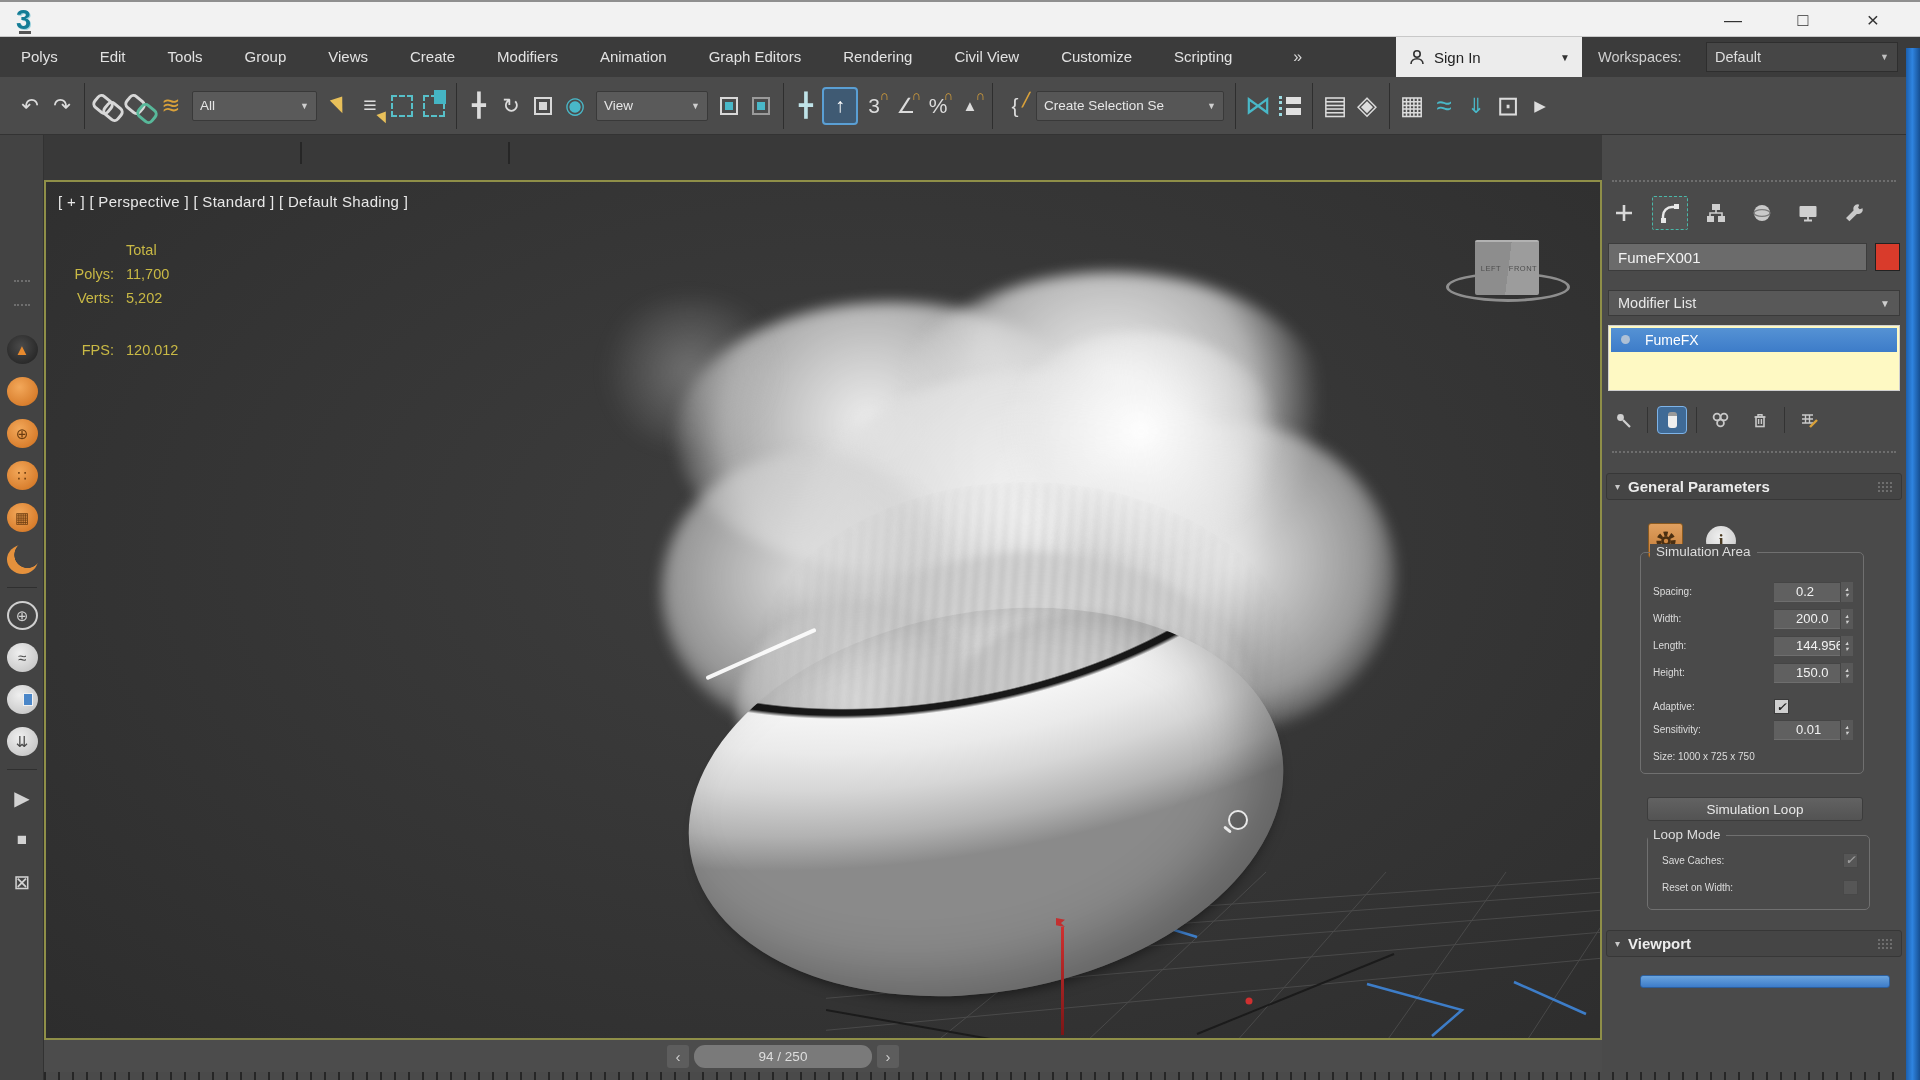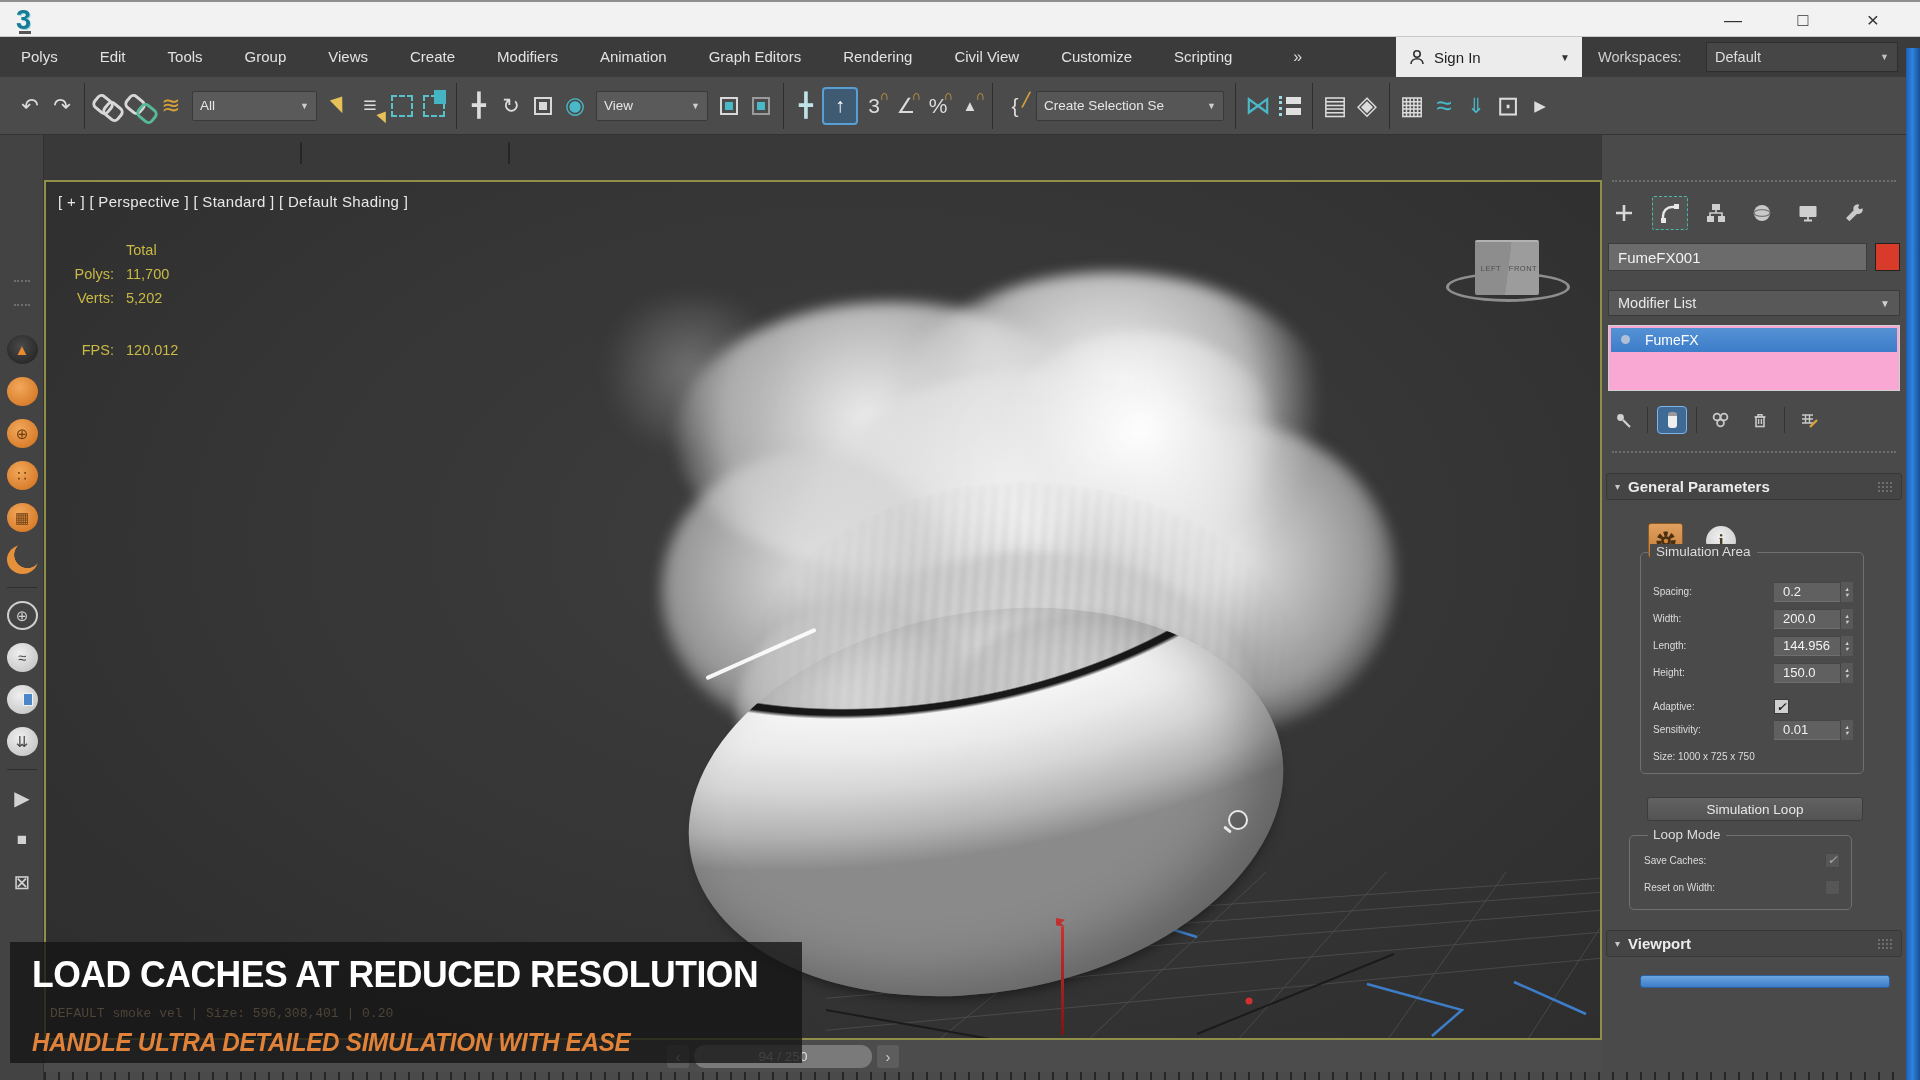--- a/index.html
+++ b/index.html
@@ -152,21 +152,21 @@
   #cp-tabs { left:4px; top:58px; width:296px; height:40px; display:flex; align-items:center; gap:10px; }
   .cptab { width:36px; height:34px; display:flex; align-items:center; justify-content:center; }
   .cptab.active { border:1px dashed #49b8a8; background:#535353; border-radius:2px; }
   #cp-name-row { left:6px; top:108px; width:292px; height:28px; display:flex; gap:8px; }
   #obj-name { flex:1; background:#6b6b6b; border:1px solid #3c3c3c; color:#f2f2f2; font-size:15px;
               display:flex; align-items:center; padding:0 9px; }
   #obj-color { width:25px; height:28px; background:#d93b2b; border:1px solid #222; }
   #mod-list { left:6px; top:155px; width:292px; height:26px; background:#585858; border:1px solid #3a3a3a;
               color:#e8e8e8; font-size:14.5px; display:flex; align-items:center; padding:0 9px; }
   #mod-list .caret { margin-left:auto; font-size:10px; color:#cfcfcf; }
-  #mod-stack { left:6px; top:190px; width:292px; height:66px; background:#f9a8d4; border:1px solid #d0d0d0; }
+  #mod-stack { left:6px; top:190px; width:292px; height:66px; background:#fef9c3; border:1px solid #d0d0d0; }
   #mod-row { margin:2px; height:24px; background:linear-gradient(#5592d4,#3d7cc9); color:#fff;
              font-size:14px; display:flex; align-items:center; padding-left:34px; position:relative; }
   #mod-row::before { content:""; position:absolute; left:10px; top:7px; width:9px; height:9px;
                      border-radius:50%; background:#d8d8d8; opacity:.7; }
   #stack-tools { left:6px; top:268px; width:292px; height:34px; display:flex; align-items:center; gap:9px; }
   .stool { width:30px; height:28px; display:flex; align-items:center; justify-content:center; }
   .stool.active { background:#3f6a96; border:1px solid #7db3e8; border-radius:4px; }
   .tube { width:9px; height:16px; background:#eee; border-radius:3px; border-top:4px solid #9a9a9a; }
   .ssep { width:1px; height:26px; background:#333; }
   #gp-dots { left:10px; top:316px; width:284px; border-top:2px dotted #6e6e6e; }
@@ -183,32 +183,32 @@
   #gp-info { left:104px; top:391px; width:30px; height:30px; border-radius:50%;
              background:radial-gradient(circle at 45% 35%, #f0f0f0, #c2c2c2);
              display:flex; align-items:center; justify-content:center; color:#4a3a20;
              font-family:"Liberation Serif", serif; font-weight:bold; font-size:17px; }
   #simarea { left:38px; top:417px; width:224px; height:222px; border:1px solid #707070; border-radius:5px; }
   #simarea-label { left:48px; top:409px; background:#4a4a4a; padding:0 6px; color:#dcdcdc; font-size:13.5px; }
   .prow { position:absolute; left:12px; width:200px; height:21px; display:flex; align-items:center; }
   .plabel { flex:1; color:#dcdcdc; font-size:10px; }
   .pfield { width:66px; height:20px; background:#606060; border-top:1px solid #454545;
             border-bottom:1px solid #6e6e6e; color:#f2f2f2; font-size:13px; display:flex;
-            align-items:center; padding-left:9px; overflow:hidden; white-space:nowrap; }
+            align-items:center; padding-left:22px; overflow:hidden; white-space:nowrap; }
   .spin { width:13px; height:20px; background:#585858; border-left:1px solid #454545; display:flex;
           flex-direction:column; align-items:center; justify-content:center; font-size:6.5px;
           color:#d0d0d0; line-height:6px; }
   .chk { width:15px; height:15px; background:#cfcfcf; border:1px solid #3a3a3a; display:flex;
          align-items:center; justify-content:center; font-size:12px; font-weight:bold; color:#222; }
   .chk.faint { background:#565656; color:#9b9b9b; border-color:#484848; }
   .chk.empty { background:#565656; color:transparent; border-color:#484848; }
   #simloop-btn { left:45px; top:662px; width:216px; height:24px; background:linear-gradient(#626262,#535353);
                  border:1px solid #3c3c3c; border-radius:3px; color:#e8e8e8; font-size:13.5px;
                  display:flex; align-items:center; justify-content:center; }
-  #loopmode { left:27px; top:700px; width:223px; height:75px; border:1px solid #707070; border-radius:5px; }
+  #loopmode { left:45px; top:700px; width:223px; height:75px; border:1px solid #707070; border-radius:5px; }
   #loopmode-label { left:46px; top:692px; background:#4a4a4a; padding:0 5px; color:#dcdcdc; font-size:13.5px; }
   .lrow { position:absolute; left:14px; width:196px; height:20px; display:flex; align-items:center; }
   #ro-viewport { top:795px; }
   #bluebar { left:38px; top:840px; width:250px; height:13px; border-radius:3px;
              background:linear-gradient(#6aa4de,#3d7cc9); border:1px solid #2c5f9e; }
   
   #blue-edge { left:1906px; top:48px; width:14px; height:1032px;
                background:linear-gradient(90deg,#1b5fae,#2f84e0 45%,#164f92); }
   svg { display:block; }
 </style>
@@ -497,25 +497,20 @@
       <span>‹</span>
     </div>
   <div id="frame-field" class="abs">
       <span>94 / 250</span>
     </div>
   <div id="frame-next" class="abs">
       <span>›</span>
     </div>
   <div id="ruler" class="abs"></div>
 
-  <div id="overlay" class="abs">
-    <div id="overlay-title" class="abs">LOAD CACHES AT REDUCED RESOLUTION</div>
-    <div id="overlay-meta" class="abs">DEFAULT smoke vel   |   Size: 596,308,401   |   0.20</div>
-    <div id="overlay-sub" class="abs">HANDLE ULTRA DETAILED SIMULATION WITH EASE</div>
-  </div>
 
   <div id="cpanel" class="abs">
     <div id="cpanel-grip" class="abs"></div>
 
     <div id="cp-tabs" class="abs">
       <span class="cptab">
         <svg width="22" height="22" viewBox="0 0 22 22">
             <path d="M11 3v16M3 11h16" stroke="#d8d8d8" stroke-width="2.6"></path>
           </svg>
       </span>

